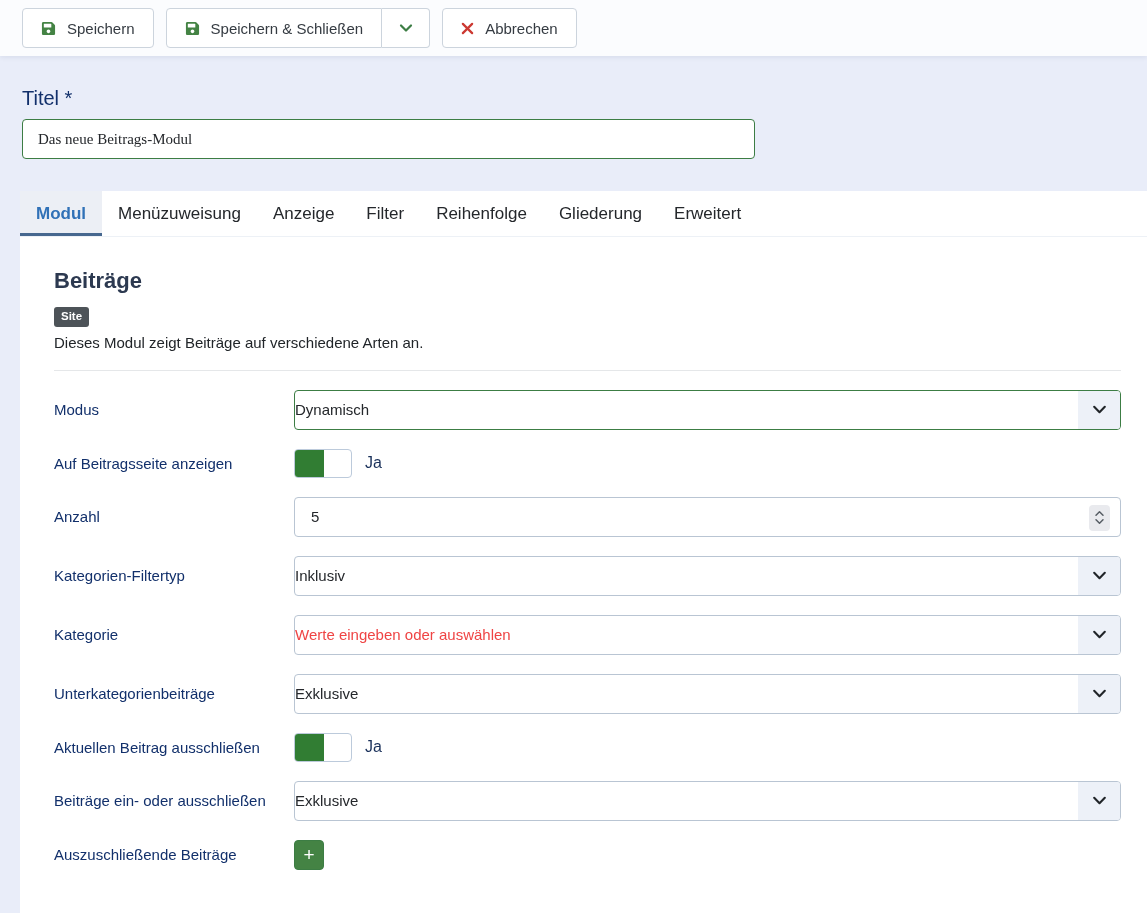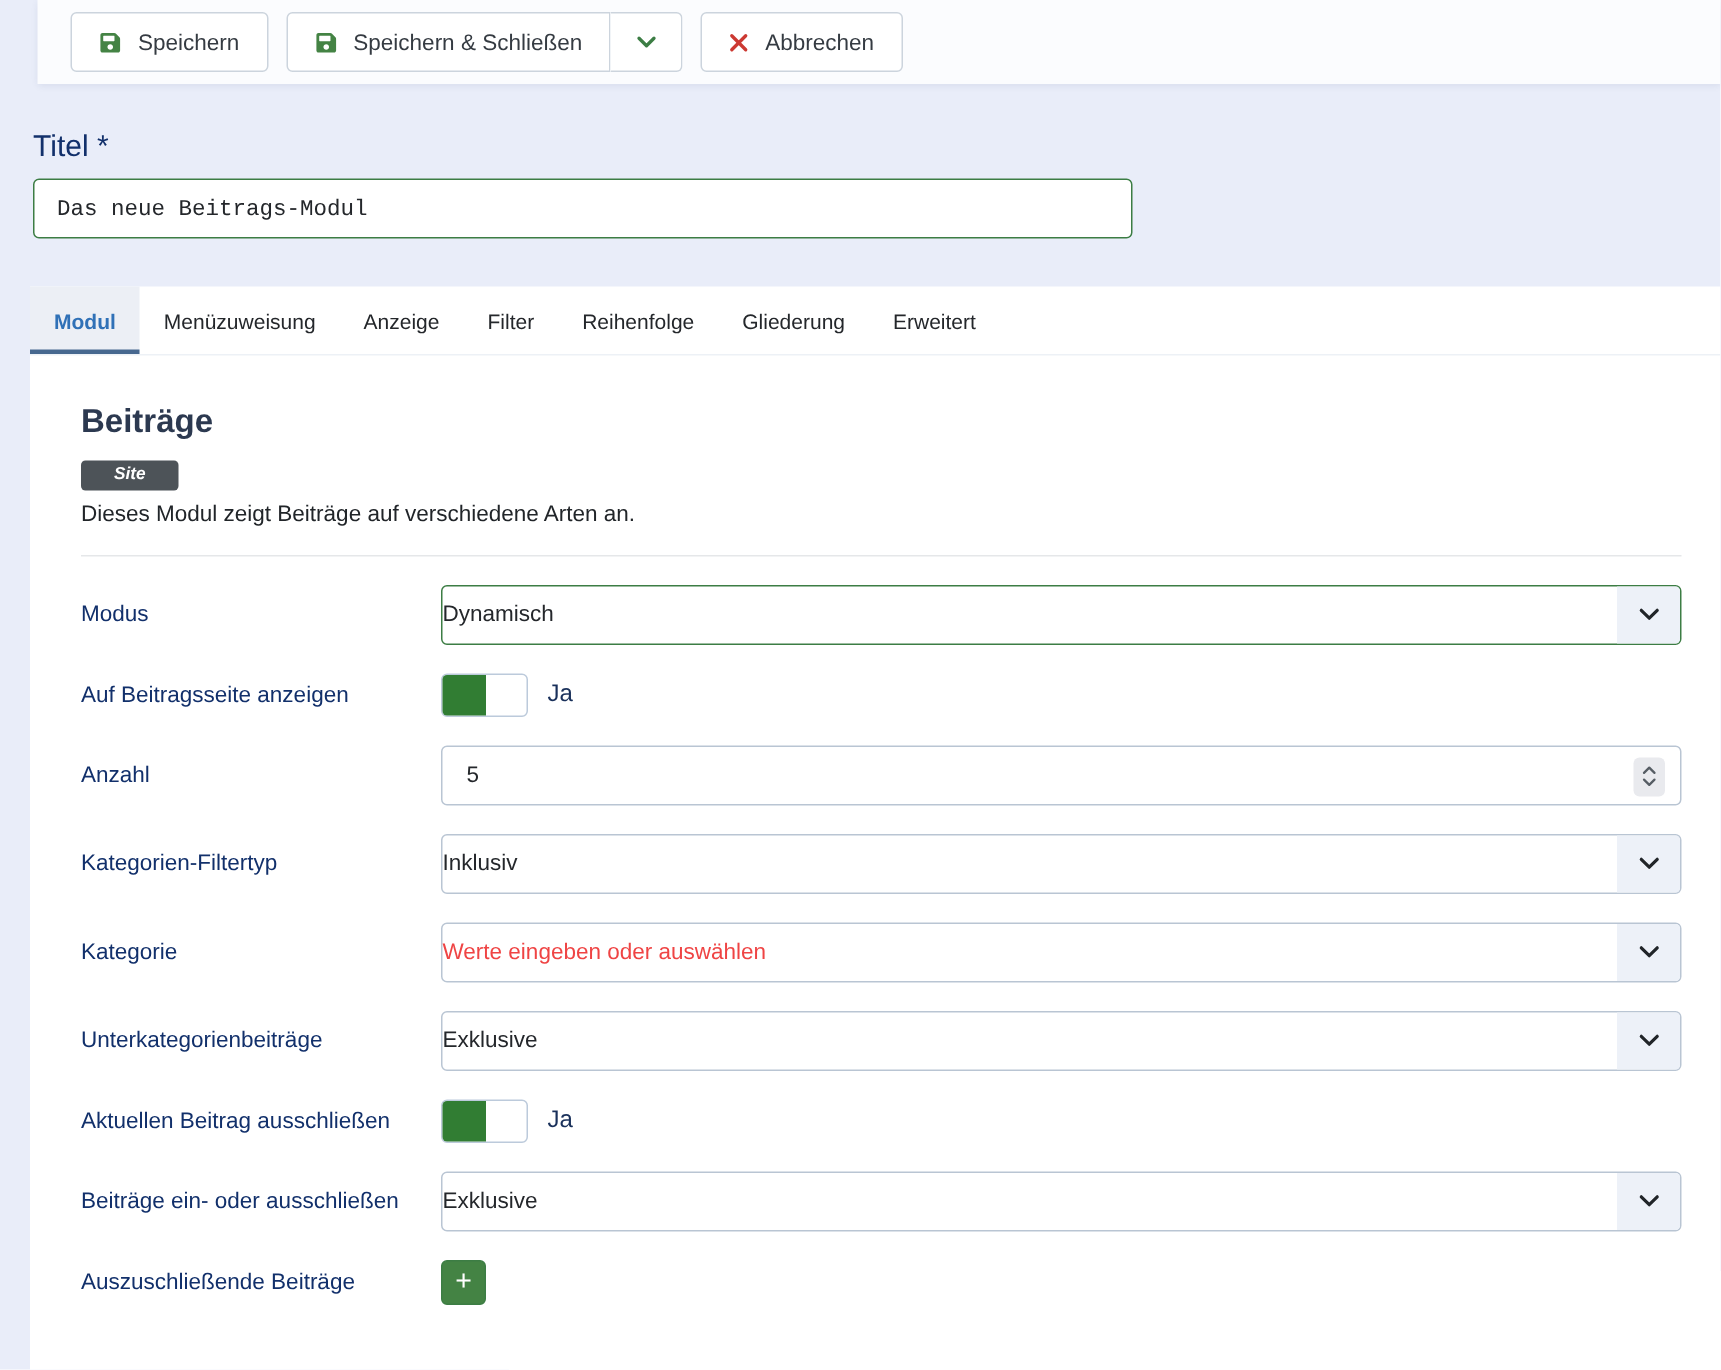--- a/index.html
+++ b/index.html
@@ -11,21 +11,21 @@
     color:#24272b;
     overflow:hidden;
   }
 
   
   .toolbar {
     height:56px; background:#fbfcfe;
     display:flex; align-items:center; gap:12px;
     padding:0 22px;
     box-shadow:0 1px 5px rgba(40,60,110,0.10);
-    position:relative; z-index:2;margin-left:25px;
+    position:relative; z-index:2;
   }
   .btn {
     display:inline-flex; align-items:center; gap:11px;
     height:40px; padding:0 18px;
     background:#fff; border:1px solid #ccd4dd; border-radius:4px;
     font-size:15px; color:#353b42; cursor:pointer;
     font-family:"Liberation Sans", sans-serif;
   }
   .btn-group { display:inline-flex; }
   .btn-group .btn-main { border-radius:4px 0 0 4px; }
@@ -37,43 +37,43 @@
   
   .page-head { padding:31px 22px 0 22px; }
   .field-label {
     display:block; font-size:20px; color:#12306b; margin-bottom:9px;
   }
   .title-input {
     width:733px; height:40px;
     border:1px solid #3c7d44; border-radius:4px;
     background:#fff; padding:4px 15px;
     font-size:15px; color:#24272b;
-    font-family:Liberation Mono, monospace; outline:none;
+    font-family:Liberation Serif, serif; outline:none;
   }
 
   
   .panel-wrap { margin-left:20px; margin-top:32px; background:#fff;
     min-height:682px; }
   .tabs { display:flex; height:46px; border-bottom:1px solid #edf1f6; }
   .tab {
     display:flex; align-items:center; padding:0 16px;
-    font-size:14px; color:#24272b; cursor:pointer; white-space:nowrap;
+    font-size:17px; color:#24272b; cursor:pointer; white-space:nowrap;
   }
   .tab.active {
     background:#eceff5; color:#3071b7; font-weight:bold;
     box-shadow: inset 0 -3px 0 #47688f;
   }
 
   .content { padding:31px 26px 40px 34px; }
   .module-heading { margin:0; font-size:22px; font-weight:700; color:#2c3950; }
   .badge {
     display:inline-block; margin-top:13px;
     background:#4d5358; color:#fff;
     font-size:11.5px; font-weight:700;
-    padding:3px 22px; border-radius:3px; line-height:1.2;font-style:italic;
+    padding:3px 7px; border-radius:3px; line-height:1.2;
   }
   .module-desc { margin:7px 0 0 0; font-size:15px; color:#212529; }
   .divider { border:none; border-top:1px solid #e5e7e9; margin:19px 0 19px 0; }
 
   
   .form-row { display:flex; align-items:center; margin-bottom:19px; }
   .form-label { width:240px; flex:none; font-size:15px; color:#12306b; padding-right:12px; }
   .field-col { width:827px; }
 
   .select-box {

